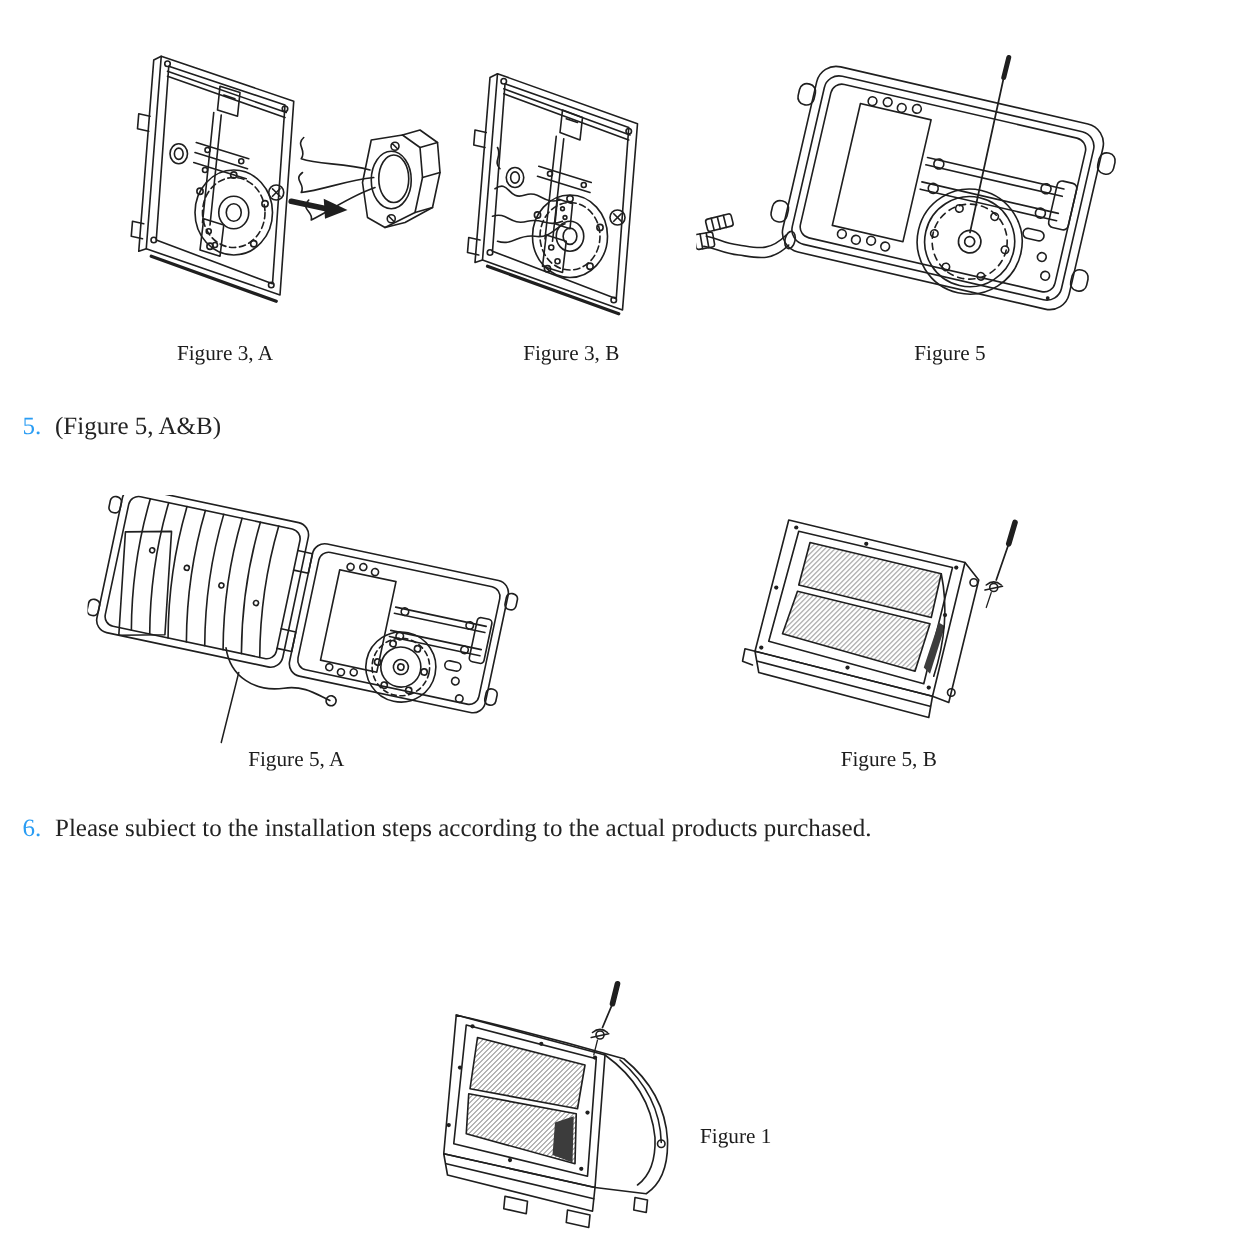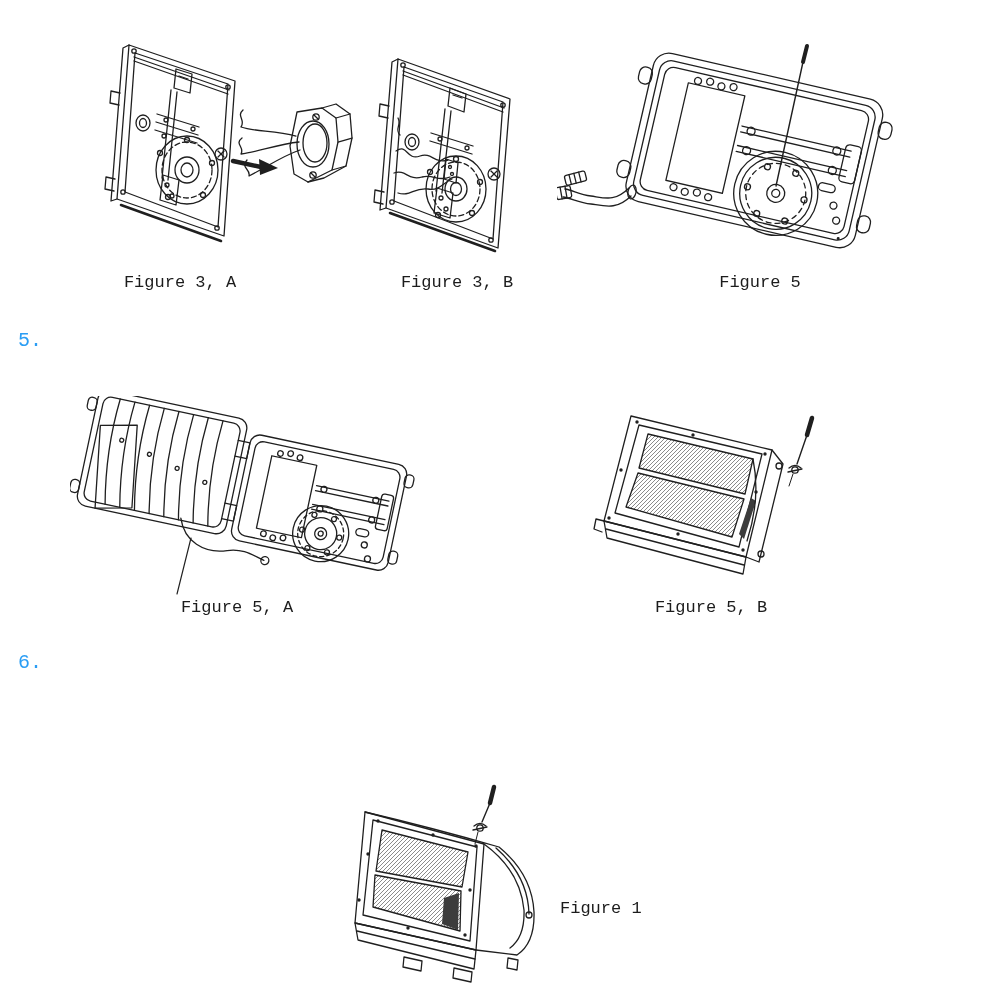--- a/index.html
+++ b/index.html
@@ -1,18 +1,18 @@
 <!DOCTYPE html>
 <html><head>
 <meta charset="utf-8">
 <style>
   html,body{margin:0;padding:0;background:#ffffff;}
   .page{
     position:relative;width:1000px;height:1000px;background:#ffffff;
-    font-family:Liberation Mono, monospace;color:#232323;overflow:hidden;
+    font-family:Liberation Serif, serif;color:#232323;overflow:hidden;
   }
   .art{position:absolute;}
   .caption{position:absolute;font-size:17px;line-height:20px;text-align:center;width:170px;color:#1c1c1c;}
   .caption.left{text-align:left;width:auto;}
   .step{position:absolute;font-size:20px;line-height:30px;white-space:nowrap;}
   .step .num{position:absolute;left:0;top:0;color:#2a9df4;}
   .step .lines{margin-left:26px;}
 </style>
 </head>
 <body>
@@ -211,20 +211,21 @@
     </g>
   </svg>
 
   <div class="caption" style="left:95px;top:273px">Figure 3, A</div>
   <div class="caption" style="left:372px;top:273px">Figure 3, B</div>
   <div class="caption" style="left:675px;top:273px">Figure 5</div>
 
   <div class="step" style="left:18px;top:326px">
     <span class="num">5.</span>
     <div class="lines">
+      <div>(Figure 5, A&amp;B)</div>
     </div>
   </div>
 
   <svg class="art" style="left:70px;top:396px" width="365" height="205" viewBox="0 0 365 205" stroke="#1f1f1f" fill="none" stroke-width="1.3" stroke-linejoin="round" stroke-linecap="round">
     <g transform="rotate(12 180 95)">
       <g>
         <rect x="12" y="26" width="152" height="118" rx="10"></rect>
         <rect x="18" y="32" width="140" height="106" rx="8"></rect>
         <path d="M34,32 Q30,85 41,138"></path>
           <path d="M49,32 Q45,85 56,138"></path>
@@ -329,20 +330,21 @@
       <line x1="200" y1="72" x2="196" y2="84" stroke-width="1"></line>
     </g>
   </svg>
 
   <div class="caption" style="left:152px;top:598px">Figure 5, A</div>
   <div class="caption" style="left:626px;top:598px">Figure 5, B</div>
 
   <div class="step" style="left:18px;top:648px">
     <span class="num">6.</span>
     <div class="lines">
+      <div>Please subiect to the installation steps according to the actual products purchased.</div>
     </div>
   </div>
 
   <svg class="art" style="left:348px;top:782px" width="315" height="220" viewBox="0 0 315 220" stroke="#1f1f1f" fill="none" stroke-width="1.3" stroke-linejoin="round" stroke-linecap="round">
     <defs>
       <pattern id="hx2" width="4" height="4" patternUnits="userSpaceOnUse">
         <path d="M0,4 L4,0" stroke="#2a2a2a" stroke-width="0.55" fill="none"></path>
       </pattern>
     </defs>
     <g>

